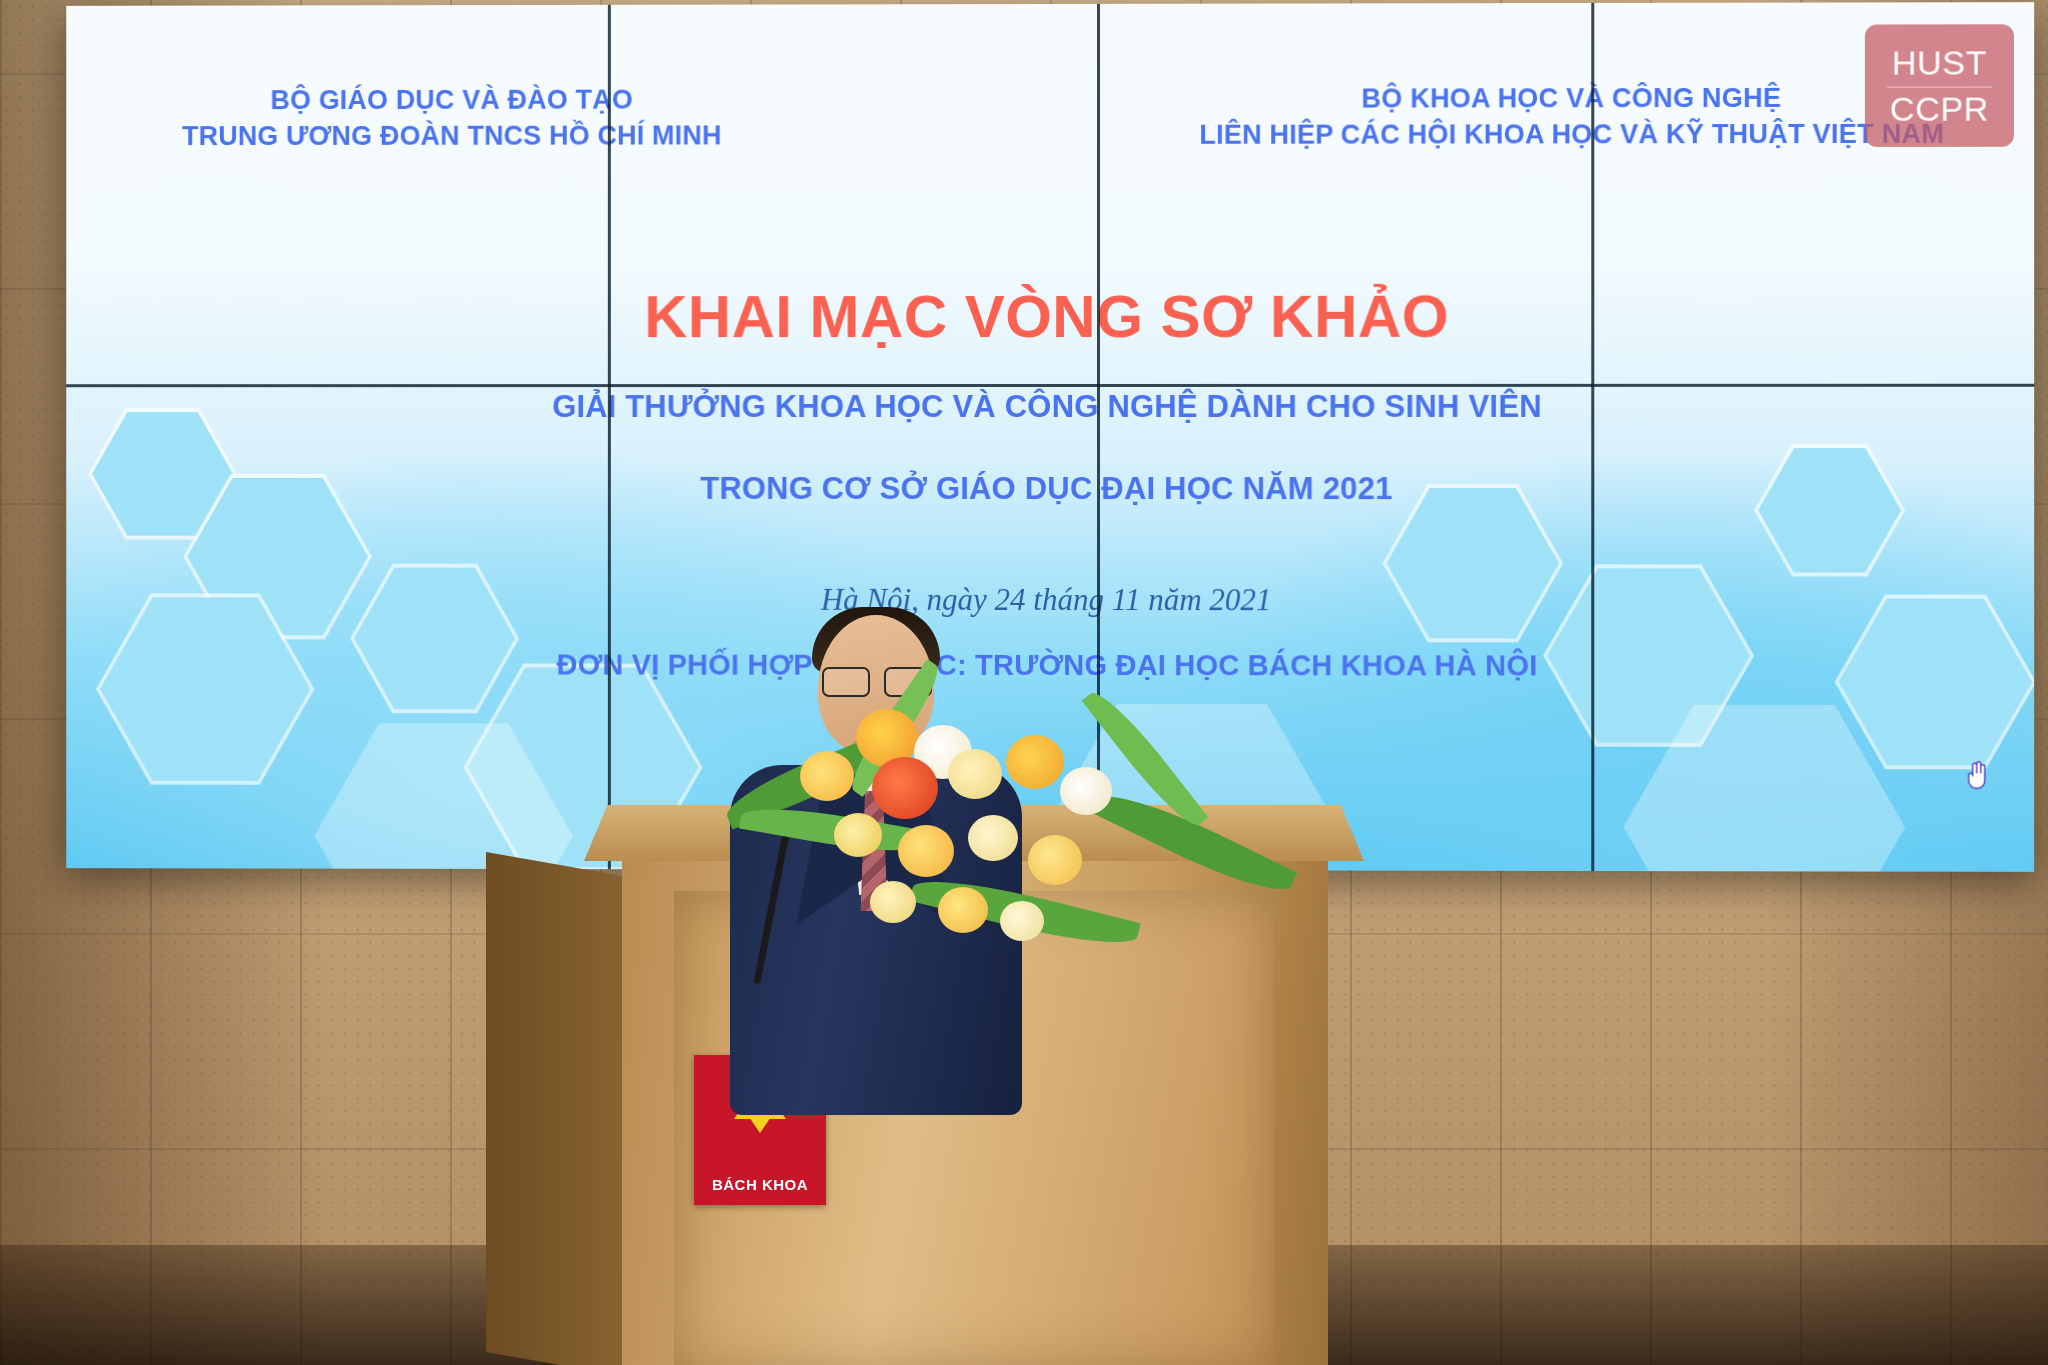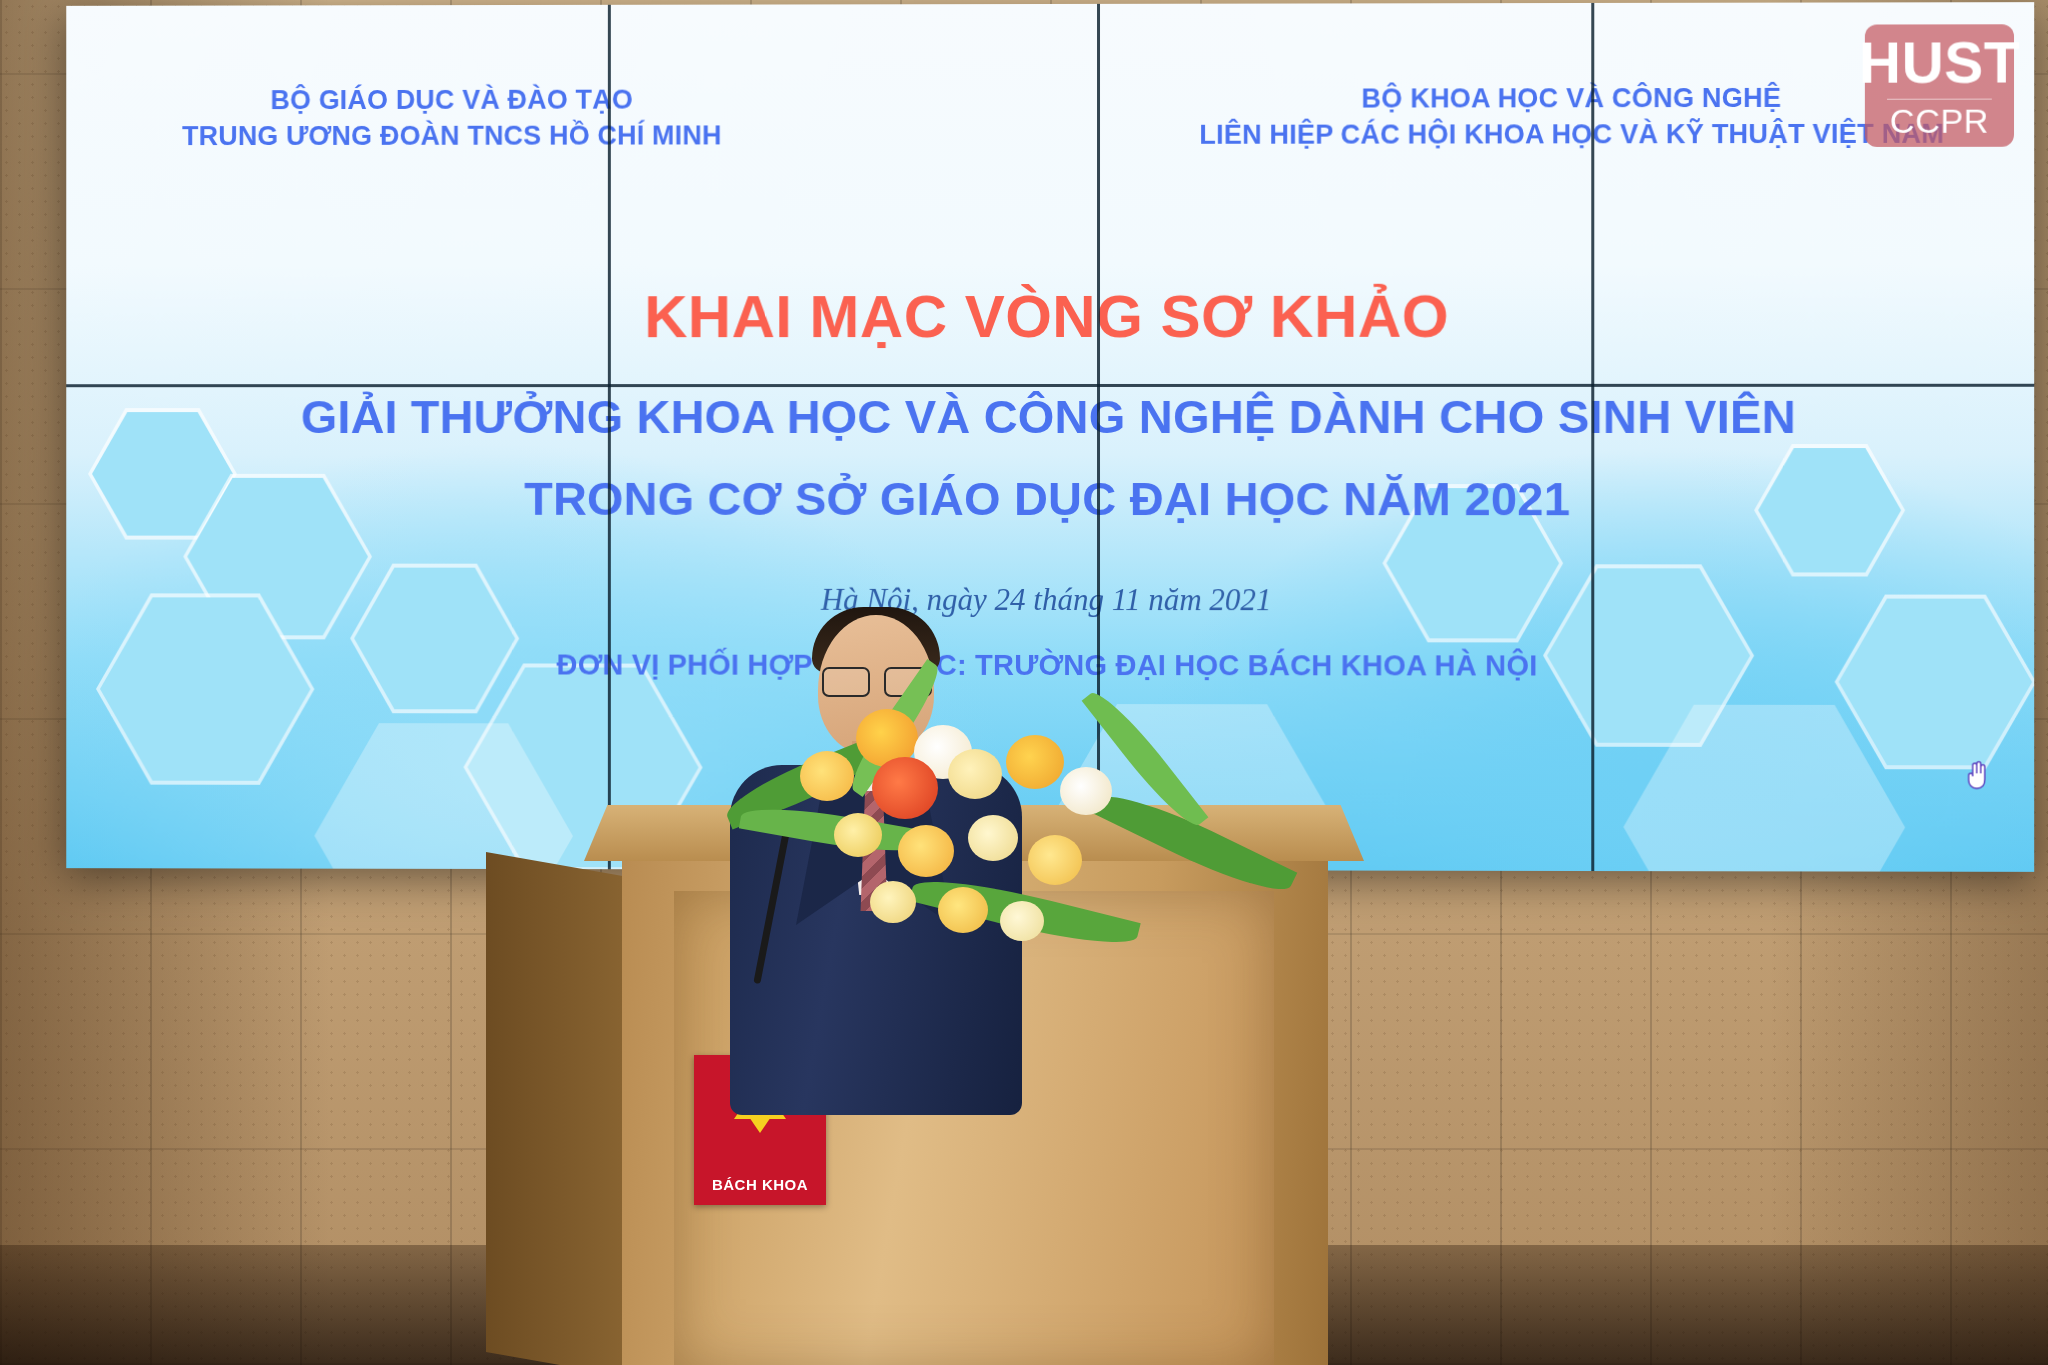--- a/index.html
+++ b/index.html
@@ -54,35 +54,35 @@
   
   .hdr{position:absolute;font-weight:700;color:#4a73f0;letter-spacing:.2px;
     text-align:center;line-height:1.32;font-size:27px;white-space:nowrap;}
   #hdr-left{left:78px;top:78px;width:620px;}
   #hdr-right{right:80px;top:78px;width:760px;}
 
   #title-red{position:absolute;left:0;right:0;top:278px;text-align:center;
     color:#fb6150;font-weight:800;font-size:60px;letter-spacing:.5px;
     font-family:"Liberation Sans",sans-serif;}
   .title-blue{position:absolute;left:0;right:0;text-align:center;
-    color:#4a73f0;font-weight:800;font-size:47px;letter-spacing:.2px;}
+    color:#4a73f0;font-weight:800;font-size:31px;letter-spacing:.2px;}
   #title-b1{top:385px;}
   #title-b2{top:467px;}
   #slide-date{position:absolute;left:0;right:0;top:578px;text-align:center;
     color:#2f5fa8;font-size:31px;font-style:italic;
     font-family:"Liberation Serif",serif;}
   #slide-org{position:absolute;left:0;right:0;top:645px;text-align:center;
     color:#4a73f0;font-weight:800;font-size:29px;letter-spacing:.2px;}
 
   
   #watermark{position:absolute;right:20px;top:22px;width:148px;height:122px;
     border-radius:12px;background:rgba(196,88,96,.72);
     display:flex;flex-direction:column;align-items:center;justify-content:center;
     color:#fff;}
-  #wm-hust{font-size:58px;font-weight:700;line-height:1;letter-spacing:.5px;}
+  #wm-hust{font-size:34px;font-weight:400;line-height:1;letter-spacing:.5px;}
   #wm-rule{width:104px;height:1px;background:rgba(255,255,255,.55);margin:7px 0 4px;}
   #wm-ccpr{font-size:34px;font-weight:400;line-height:1;letter-spacing:.5px;}
 
   
   #cursor{position:absolute;left:1899px;top:755px;width:24px;height:30px;}
 
   
   #podium{position:absolute;left:584px;bottom:0;width:780px;height:560px;}
   .pod-top{position:absolute;left:0;top:0;width:780px;height:56px;
     background:linear-gradient(180deg,#d7b277,#b98d4f);

